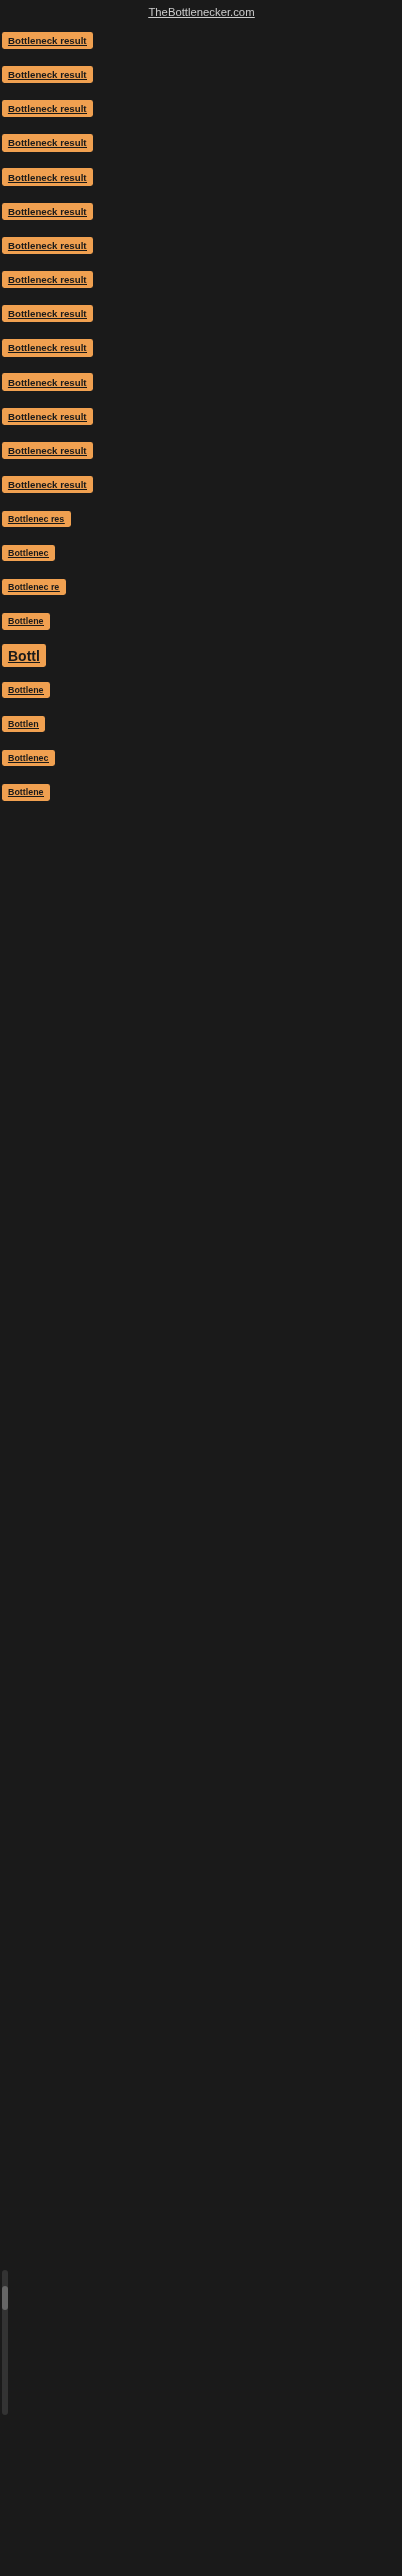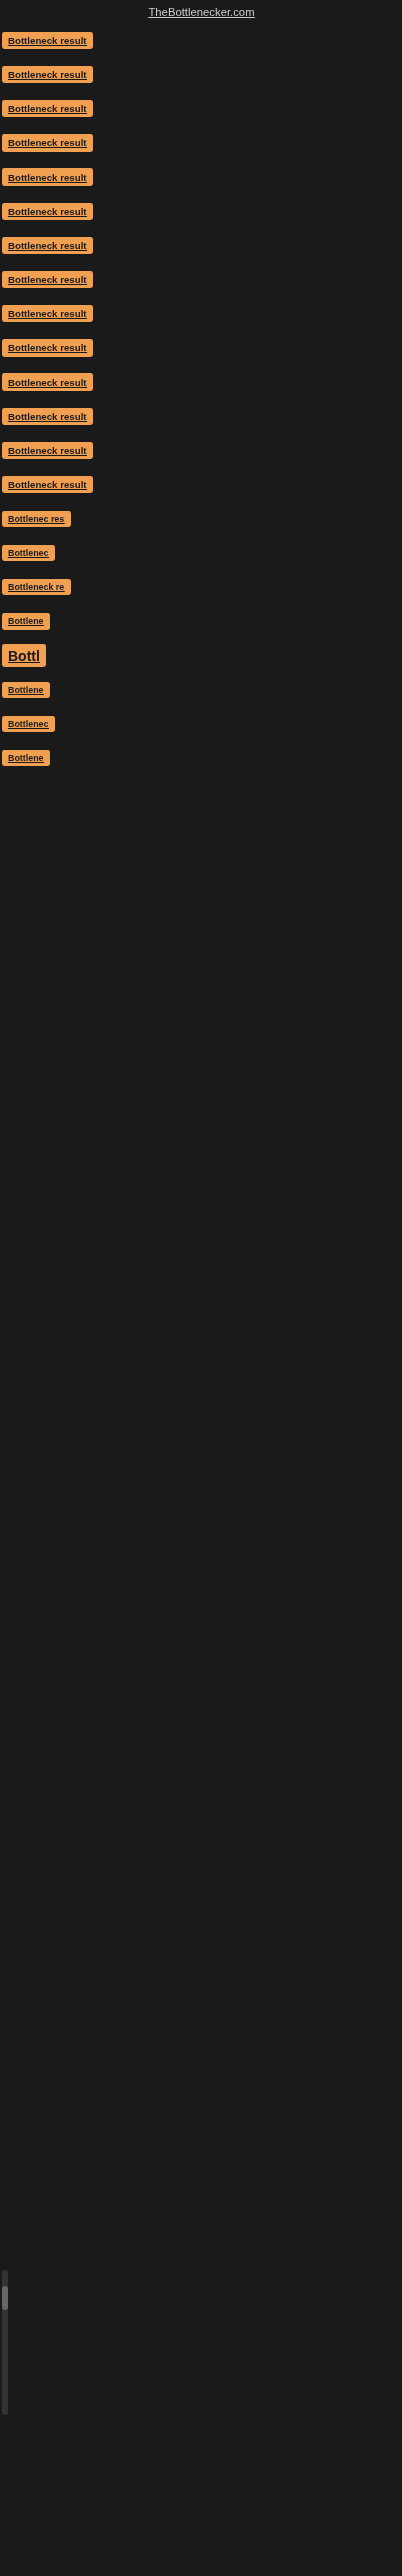--- a/index.html
+++ b/index.html
@@ -116,30 +116,33 @@
     <div class="result-row">
       <span class="bottleneck-badge">Bottleneck result</span>
     </div>
     <div class="result-row">
       <span class="bottleneck-badge small-badge">Bottlenec res</span>
     </div>
     <div class="result-row">
       <span class="bottleneck-badge small-badge">Bottlenec</span>
     </div>
     <div class="result-row">
-      <span class="bottleneck-badge small-badge">Bottleneck re</span>
+      <span class="bottleneck-badge small-badge">Bottlenec re</span>
     </div>
     <div class="result-row">
       <span class="bottleneck-badge small-badge">Bottlene</span>
     </div>
     <div class="result-row">
       <span class="bottleneck-badge tiny-badge">Bottl</span>
     </div>
     <div class="result-row">
       <span class="bottleneck-badge small-badge">Bottlene</span>
+    </div>
+    <div class="result-row">
+      <span class="bottleneck-badge small-badge">Bottlen</span>
     </div>
     <div class="result-row">
       <span class="bottleneck-badge small-badge">Bottlenec</span>
     </div>
     <div class="result-row">
       <span class="bottleneck-badge small-badge">Bottlene</span>
     </div>
   </div>
 
 <div class="scrollbar-area">

